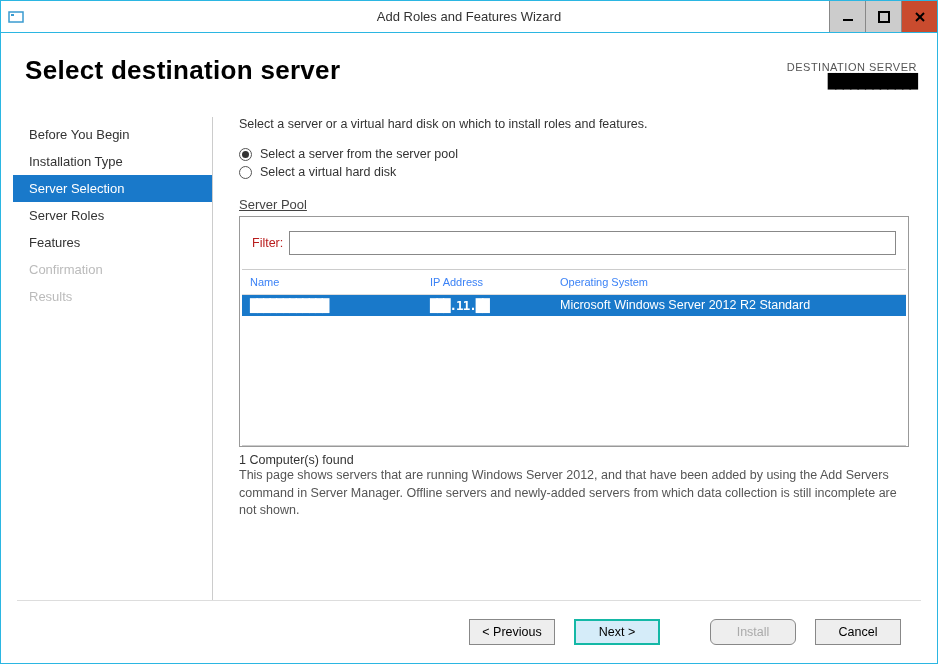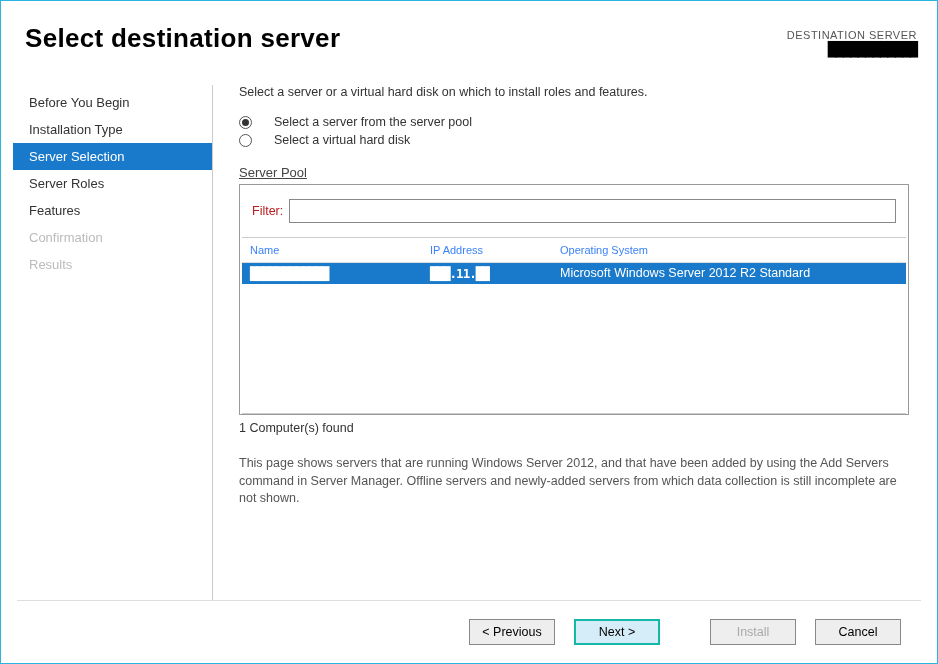--- a/index.html
+++ b/index.html
@@ -133,21 +133,20 @@
     .radio-group {
       margin-bottom: 14px;
     }
     .radio-row {
       display: flex;
       align-items: center;
       font-size: 12.5px;
       color: #333;
       margin-bottom: 4px;
       cursor: pointer;
-      gap: 14px;
     }
     .radio {
       width: 13px;
       height: 13px;
       border-radius: 50%;
       border: 1px solid #555;
       margin-right: 8px;
       display: flex;
       align-items: center;
       justify-content: center;
@@ -228,21 +227,21 @@
       letter-spacing: -1px;
     }
     .found-text {
       font-size: 12.5px;
       color: #333;
       margin-top: 6px;
     }
     .help-text {
       font-size: 12.5px;
       color: #555;
-      margin-top: 20px;
+      margin-top: 0;
       line-height: 1.4;
     }
     .footer {
       display: flex;
       justify-content: flex-end;
       padding: 18px 20px 18px 0;
       gap: 19px;
       border-top: 1px solid #ddd;
       margin: 0 4px;
     }
@@ -254,35 +253,63 @@
       background: #eee;
       cursor: pointer;
     }
     .btn.primary {
       border: 2px solid #14b8a6;
       background: #d5ecf9;
     }
     .btn:disabled {
       color: #aaa;
       cursor: default;
+      border-radius: 6px;
     }
     .spacer {
       width: 12px;
     }
     .pool-wrap {
       display: flex;
       flex-direction: column;
       flex: 1;
     }
   </style>
 </head>
 <body>
 
 <div class="window">
 
+  <div class="titlebar">
+    <div class="titlebar-icon">
+      <svg width="16" height="16" viewBox="0 0 16 16">
+        <rect x="1" y="3" width="14" height="10" fill="none" stroke="#3a9bd0" stroke-width="1.5"></rect>
+        <rect x="3" y="5" width="3" height="2" fill="#3a9bd0"></rect>
+      </svg>
+    </div>
+    <div class="titlebar-title">Add Roles and Features Wizard</div>
+    <div class="window-controls">
+      <div class="win-btn">
+        <svg width="12" height="12">
+            <rect x="1" y="8" width="10" height="2" fill="#000"></rect>
+          </svg>
+      </div>
+      <div class="win-btn">
+        <svg width="12" height="12">
+            <rect x="1" y="1" width="10" height="10" fill="none" stroke="#000" stroke-width="2"></rect>
+          </svg>
+      </div>
+      <div class="win-btn close">
+        <svg width="12" height="12">
+            <line x1="2" y1="2" x2="10" y2="10" stroke="#000" stroke-width="2"></line>
+            <line x1="10" y1="2" x2="2" y2="10" stroke="#000" stroke-width="2"></line>
+          </svg>
+      </div>
+    </div>
+  </div>
 
   <div class="content-area">
 
     <div class="header-row">
       <div class="page-title">Select destination server</div>
       <div class="dest-box">
         <div class="dest-label">DESTINATION SERVER</div>
         <div class="dest-value redacted">████████████</div>
       </div>
     </div>

